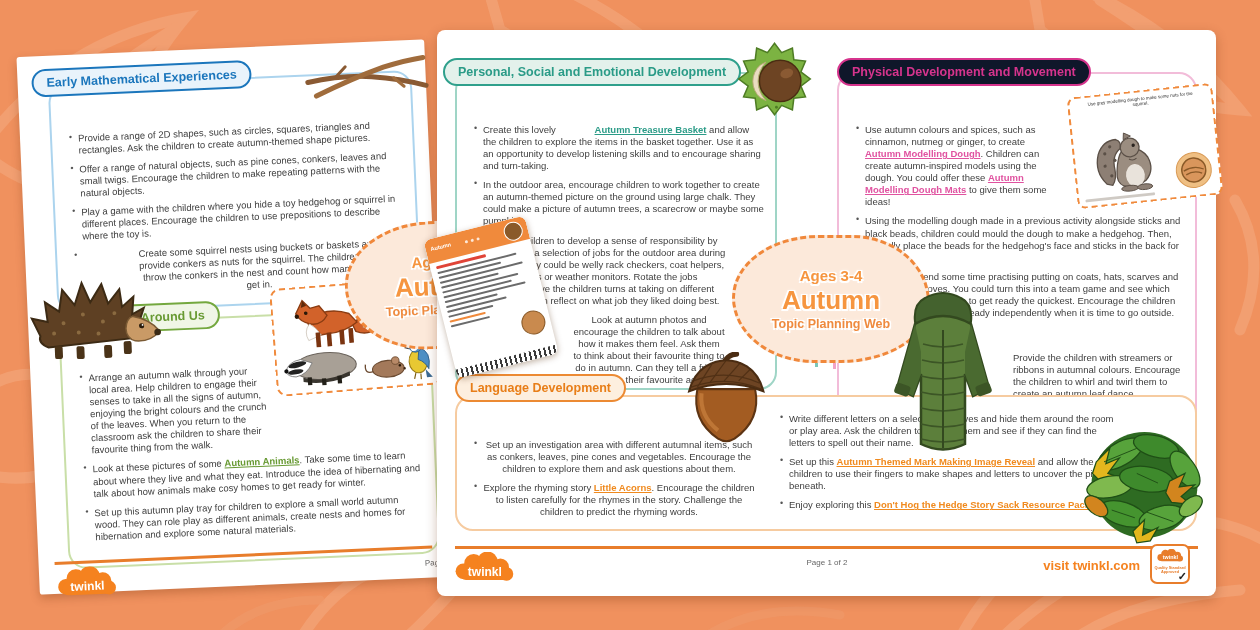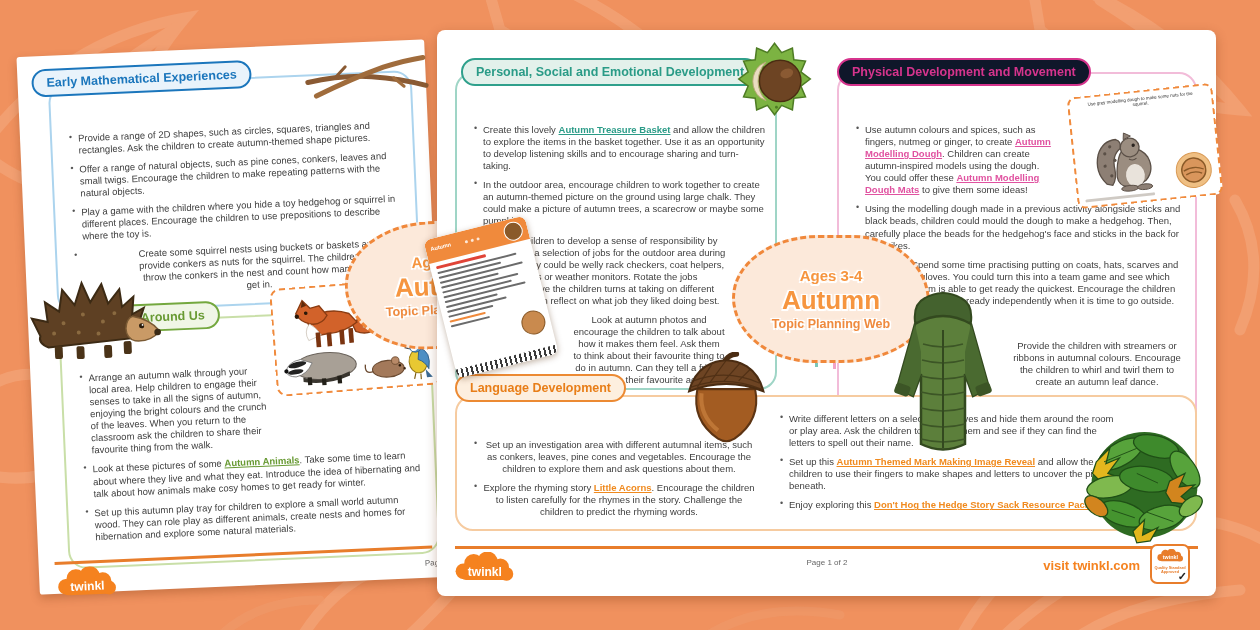--- a/index.html
+++ b/index.html
@@ -14,43 +14,43 @@
               box-shadow:0 4px 12px rgba(100,40,0,.30);z-index:2;}
   
   .panel{position:absolute;border:2px solid;border-radius:18px;background:#fff;box-sizing:border-box;}
   .hdr{position:absolute;border:2.5px solid;border-radius:15px;padding:5px 13px;font-weight:700;
        font-size:12.5px;background:#fff;z-index:4;white-space:nowrap;}
   .maths-p{left:30px;top:30px;width:364px;height:228px;border-color:#ACD4EE;}
   .maths-h{left:14px;top:13px;color:#1B76BC;border-color:#1B76BC;background:#E9F3FB;}
   .world-p{left:30px;top:268px;width:372px;height:246px;border-color:#C9DFA8;}
   .world-h{left:34px;top:252px;color:#689A33;border-color:#74A83F;background:#F0F6E6;}
   .psed-p{left:18px;top:42px;width:322px;height:318px;border-color:#9FD5C6;}
-  .psed-h{left:24px;top:28px;color:#2A9B87;border-color:#2FA08C;background:#E3F1EB;}
+  .psed-h{left:6px;top:28px;color:#2A9B87;border-color:#2FA08C;background:#E3F1EB;}
   .phys-p{left:400px;top:42px;width:360px;height:368px;border-color:#F2BCD9;}
   .phys-h{left:400px;top:28px;color:#D6348D;border-color:#D6348D;background:#0f172a;}
   .lang-p{left:18px;top:365px;width:742px;height:136px;border-color:#F6CBA0;}
   .lang-h{left:18px;top:344px;color:#E87E18;border-color:#EC8A33;background:#FDEFDF;}
   
   .blist{list-style:none;margin:0;padding:0;font-size:9.5px;line-height:1.27;color:#3E3E3E;}
   .blist li{position:relative;padding-left:10px;margin-bottom:7px;}
   .blist li::before{content:"\2022";position:absolute;left:1px;top:-1px;color:#555;font-size:9px;}
   .link{text-decoration:underline;font-weight:700;cursor:pointer;}
   .maths-p .blist{padding:46px 12px 0 16px;}
   .maths-p li:nth-child(4){text-align:center;padding:0 24px 0 62px;}
   .world-p .blist{padding:48px 12px 0 16px;}
   .world-p li:nth-child(1){padding-right:150px;}
   .world-p .link{color:#689A33;}
   .psed-p .blist{padding:50px 10px 0 16px;}
   .psed-p li:nth-child(3){padding-right:36px;}
   .psed-p li:nth-child(4){text-align:center;padding:0 40px 0 100px;}
-  .psed-p .link{color:#2A9B87;}
+  .psed-p .link{color:#2A9B87;margin-left:36px;}
   .phys-p .blist{padding:50px 12px 0 16px;}
   .phys-p li:nth-child(1){padding-right:128px;}
   .phys-p li:nth-child(3){text-align:center;padding:0 4px 0 56px;}
-  .phys-p li:nth-child(4){text-align:center;padding:0 2px 0 158px;margin-top:33px;}
+  .phys-p li:nth-child(4){padding:0 2px 0 158px;margin-top:33px;}
   .phys-p .link{color:#E052A0;}
   .lang-cols{display:flex;padding:0 14px 0 16px;}
   .lang-left{width:282px;margin-top:42px;text-align:center;}
   .lang-right{width:345px;margin-left:24px;margin-top:16px;}
   .lang-p .link{color:#F08A1E;}
   
   .badge{position:absolute;background:#FCE9DA;border:3px dashed #F0883B;
          border-radius:58% 52% 60% 55% / 65% 70% 60% 68%;
          display:flex;flex-direction:column;align-items:center;justify-content:center;z-index:6;}
   .badge-ages{font-size:15px;font-weight:800;color:#F6953F;}
@@ -245,21 +245,21 @@
           <li><span>Create this lovely </span><span class="link">Autumn Treasure Basket</span><span> and allow the children to explore the items in the basket together. Use it as an opportunity to develop listening skills and to encourage sharing and turn-taking.</span></li>
           <li><span>In the outdoor area, encourage children to work together to create an autumn-themed picture on the ground using large chalk. They could make a picture of autumn trees, a scarecrow or maybe some pumpkins.</span></li>
           <li><span>Help the children to develop a sense of responsibility by giving them a selection of jobs for the outdoor area during autumn. They could be welly rack checkers, coat helpers, leaf sweepers or weather monitors. Rotate the jobs regularly to give the children turns at taking on different roles. They can reflect on what job they liked doing best.</span></li>
           <li><span>Look at autumn photos and encourage the children to talk about how it makes them feel. Ask them to think about their favourite thing to do in autumn. Can they tell a friend why that is their favourite activity?</span></li>
         </ul>
     </div>
     <div class="hdr psed-h">Personal, Social and Emotional Development</div>
 
     <div class="panel phys-p">
       <ul class="blist">
-          <li><span>Use autumn colours and spices, such as fingers, nutmeg or ginger, to create </span><span class="link">Autumn Modelling Dough</span><span>. Children can create autumn-inspired models using the dough. You could offer these </span><span class="link">Autumn Modelling Dough Mats</span><span> to give them some ideas!</span></li>
+          <li><span>Use autumn colours and spices, such as cinnamon, nutmeg or ginger, to create </span><span class="link">Autumn Modelling Dough</span><span>. Children can create autumn-inspired models using the dough. You could offer these </span><span class="link">Autumn Modelling Dough Mats</span><span> to give them some ideas!</span></li>
           <li><span>Using the modelling dough made in a previous activity alongside sticks and black beads, children could mould the dough to make a hedgehog. Then, carefully place the beads for the hedgehog's face and sticks in the back for the spikes.</span></li>
           <li><span>Spend some time practising putting on coats, hats, scarves and gloves. You could turn this into a team game and see which team is able to get ready the quickest. Encourage the children to try to get ready independently when it is time to go outside.</span></li>
           <li><span>Provide the children with streamers or ribbons in autumnal colours. Encourage the children to whirl and twirl them to create an autumn leaf dance.</span></li>
         </ul>
     </div>
     <div class="hdr phys-h">Physical Development and Movement</div>
 
     <div class="panel lang-p">
       <div class="lang-cols">
         <ul class="blist lang-left">

